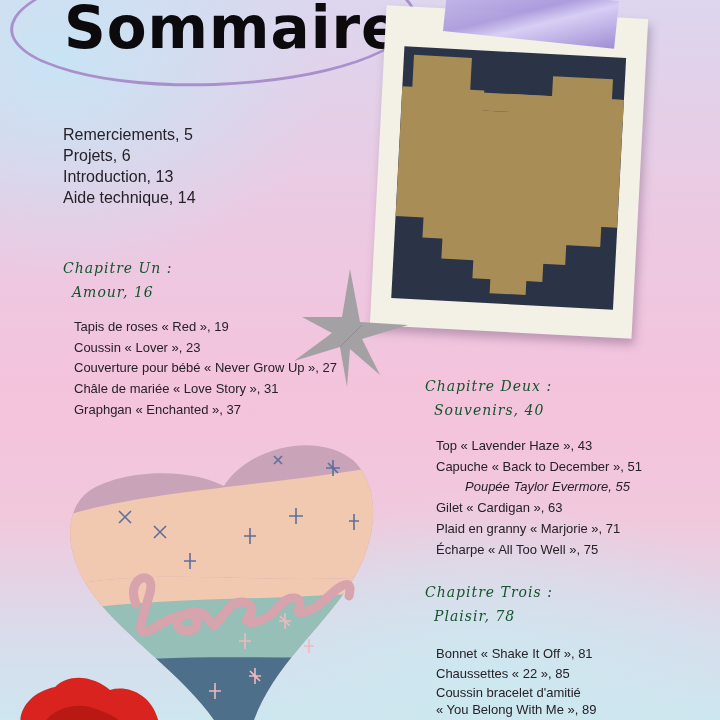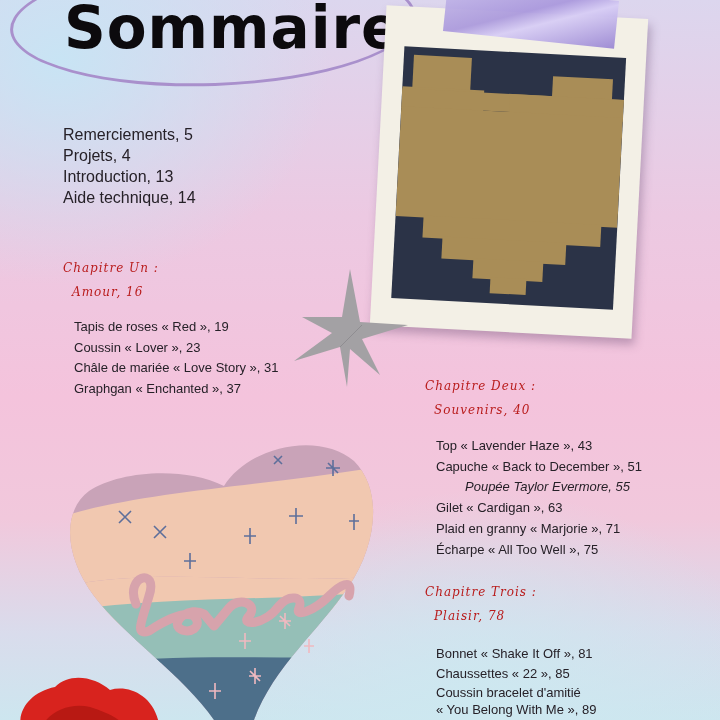--- a/index.html
+++ b/index.html
@@ -23,21 +23,21 @@
   .title {
     left:64px; top:-6px; font-size:58px; font-weight:bold;
     font-family:"DejaVu Sans", sans-serif; letter-spacing:1px; color:#0c0a0d;
   }
 
   
   .intro { left:63px; top:124px; font-size:16px; line-height:21px; color:#262128; }
   .intro div { white-space:nowrap; }
 
   
-  .chap { font-family:"DejaVu Serif", serif; font-style:italic; color:#b91c1c; font-size:12px; line-height:24px; letter-spacing:1px; }
+  .chap { font-family:"DejaVu Serif", serif; font-style:italic; color:#14532d; font-size:14px; line-height:24px; letter-spacing:1px; }
   .chap .l2 { padding-left:9px; }
   .entries { font-size:13px; line-height:20.7px; color:#262128; }
   .entries div { white-space:nowrap; }
   .entries .ital { font-style:italic;margin-left:29px; }
 
   
   .photo-card {
     left:378px; top:12px; width:262px; height:320px;
     background:#f3f0e6; transform:rotate(3deg);
     box-shadow: 3px 6px 10px rgba(90,60,100,0.35);
@@ -63,32 +63,33 @@
   .rose { left:10px; top:672px; width:150px; height:60px; }
 </style>
 </head>
 <body>
 
 <div class="abs title-oval"></div>
 <div class="abs title">Sommaire</div>
 
 <div class="abs intro">
   <div>Remerciements, 5</div>
-  <div>Projets, 4</div>
+  <div>Projets, 6</div>
   <div>Introduction, 13</div>
   <div>Aide technique, 14</div>
 </div>
 
 <div class="abs chap" style="left:63px; top:256px;">
   <div>Chapitre Un :</div>
   <div class="l2">Amour, 16</div>
 </div>
 <div class="abs entries" style="left:74px; top:317px;">
   <div>Tapis de roses « Red », 19</div>
   <div>Coussin « Lover », 23</div>
+  <div>Couverture pour bébé « Never Grow Up », 27</div>
   <div>Châle de mariée « Love Story », 31</div>
   <div>Graphgan « Enchanted », 37</div>
 </div>
 
 <div class="abs photo-card">
   <div class="photo">
 
     <div class="px" style="left:10px; top:8px; width:58px; height:34px;"></div>
     <div class="px" style="left:150px; top:22px; width:60px; height:22px;"></div>
     <div class="px" style="left:0px; top:40px; width:82px; height:22px;"></div>

